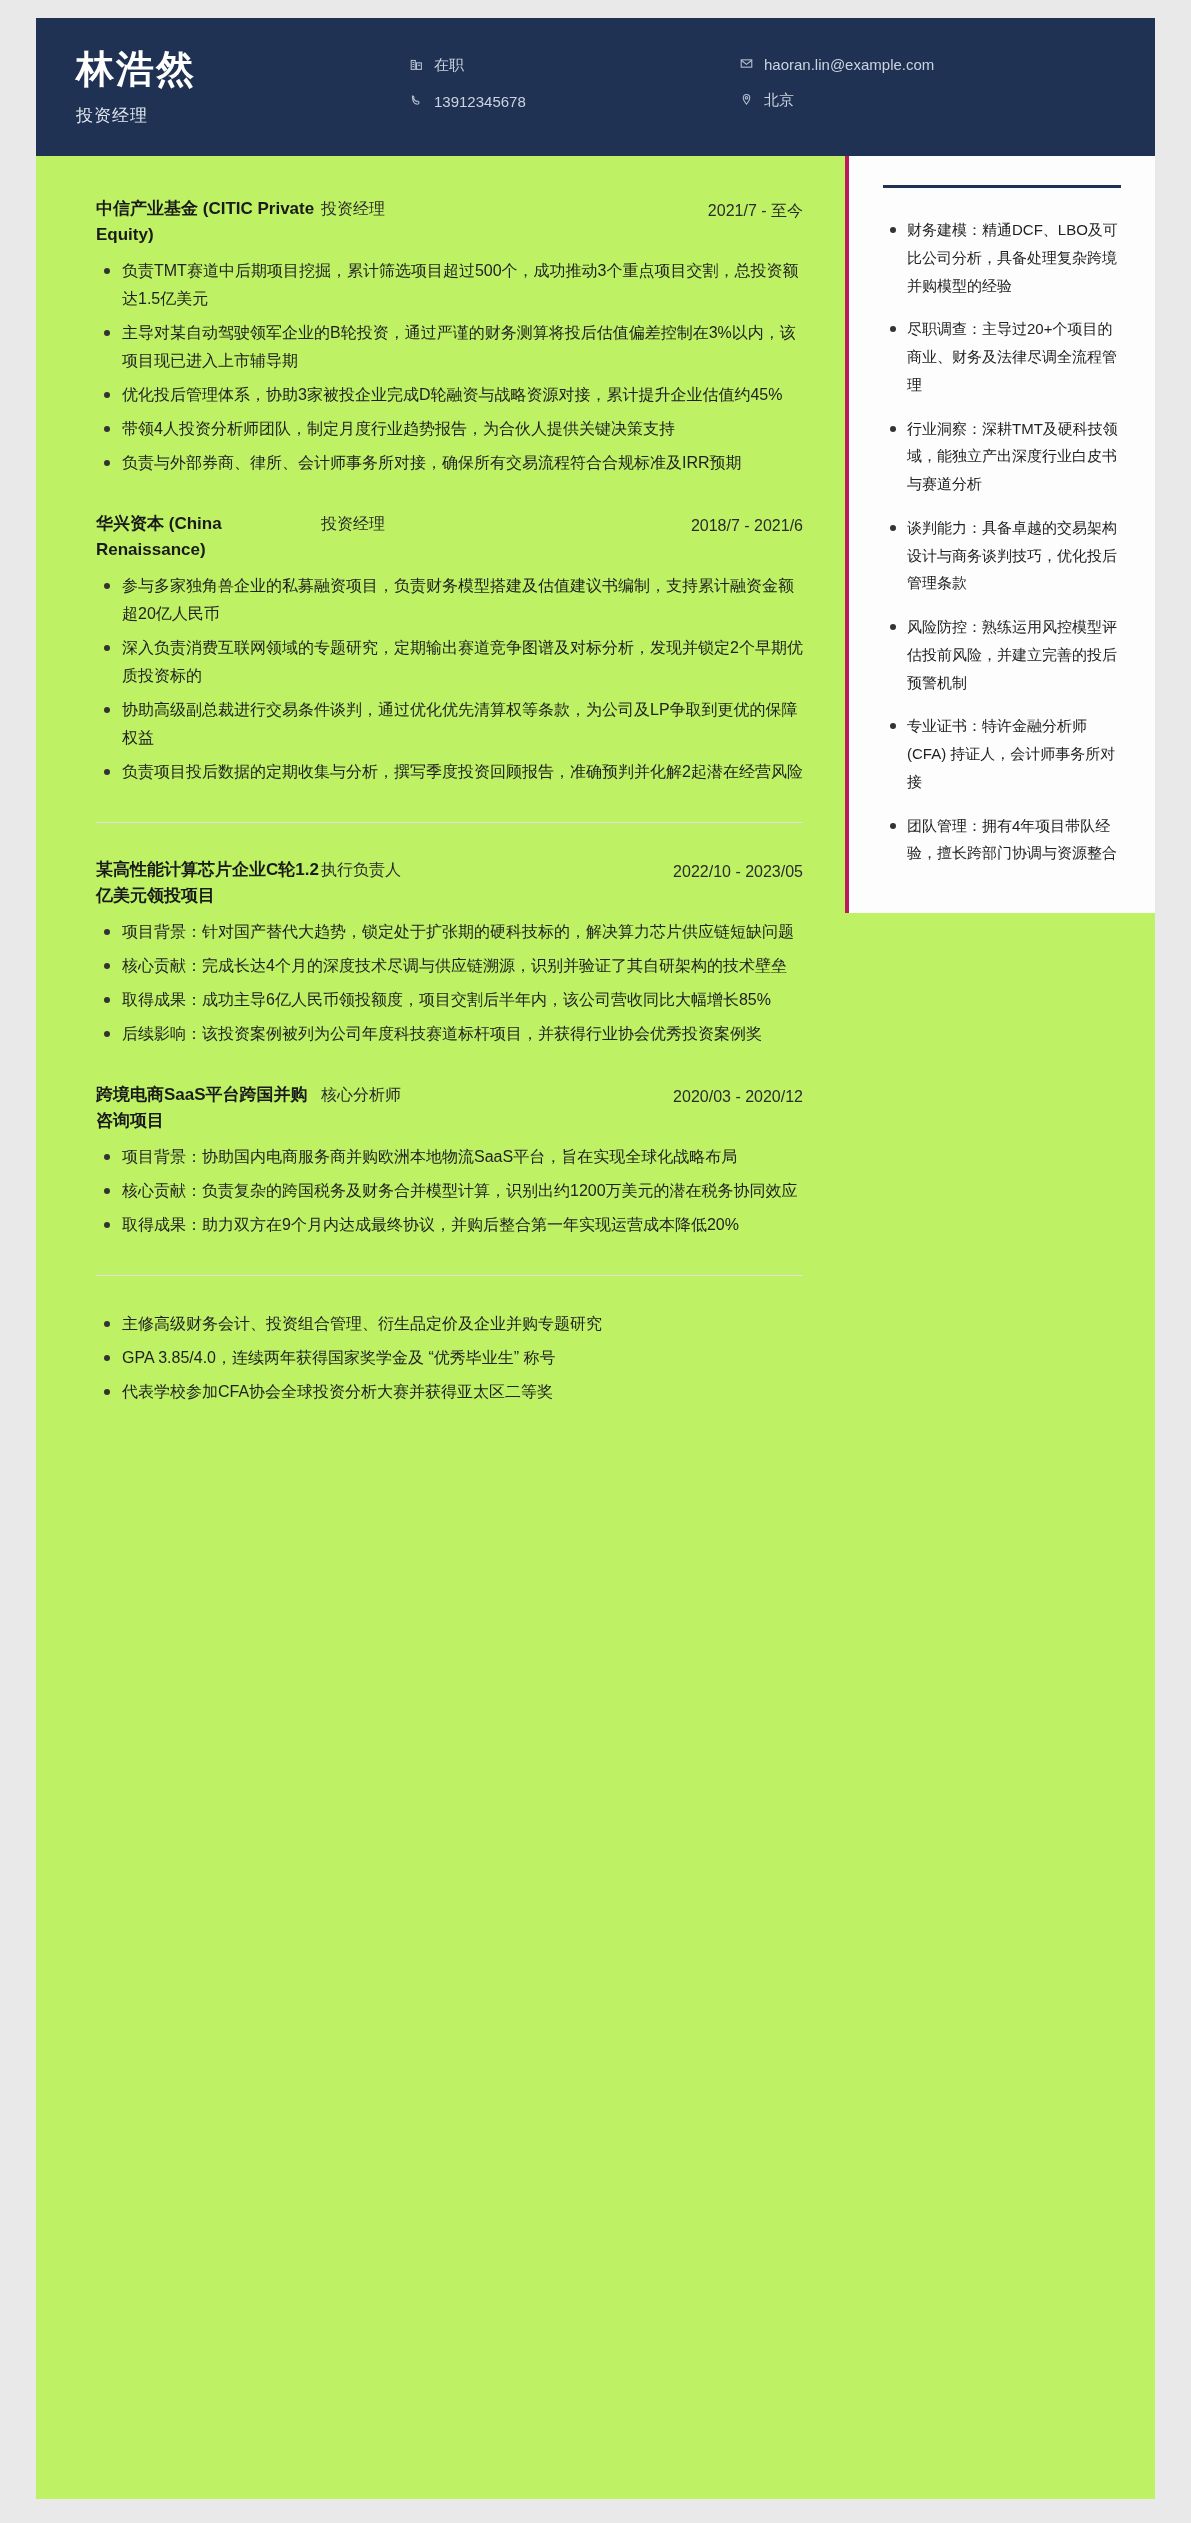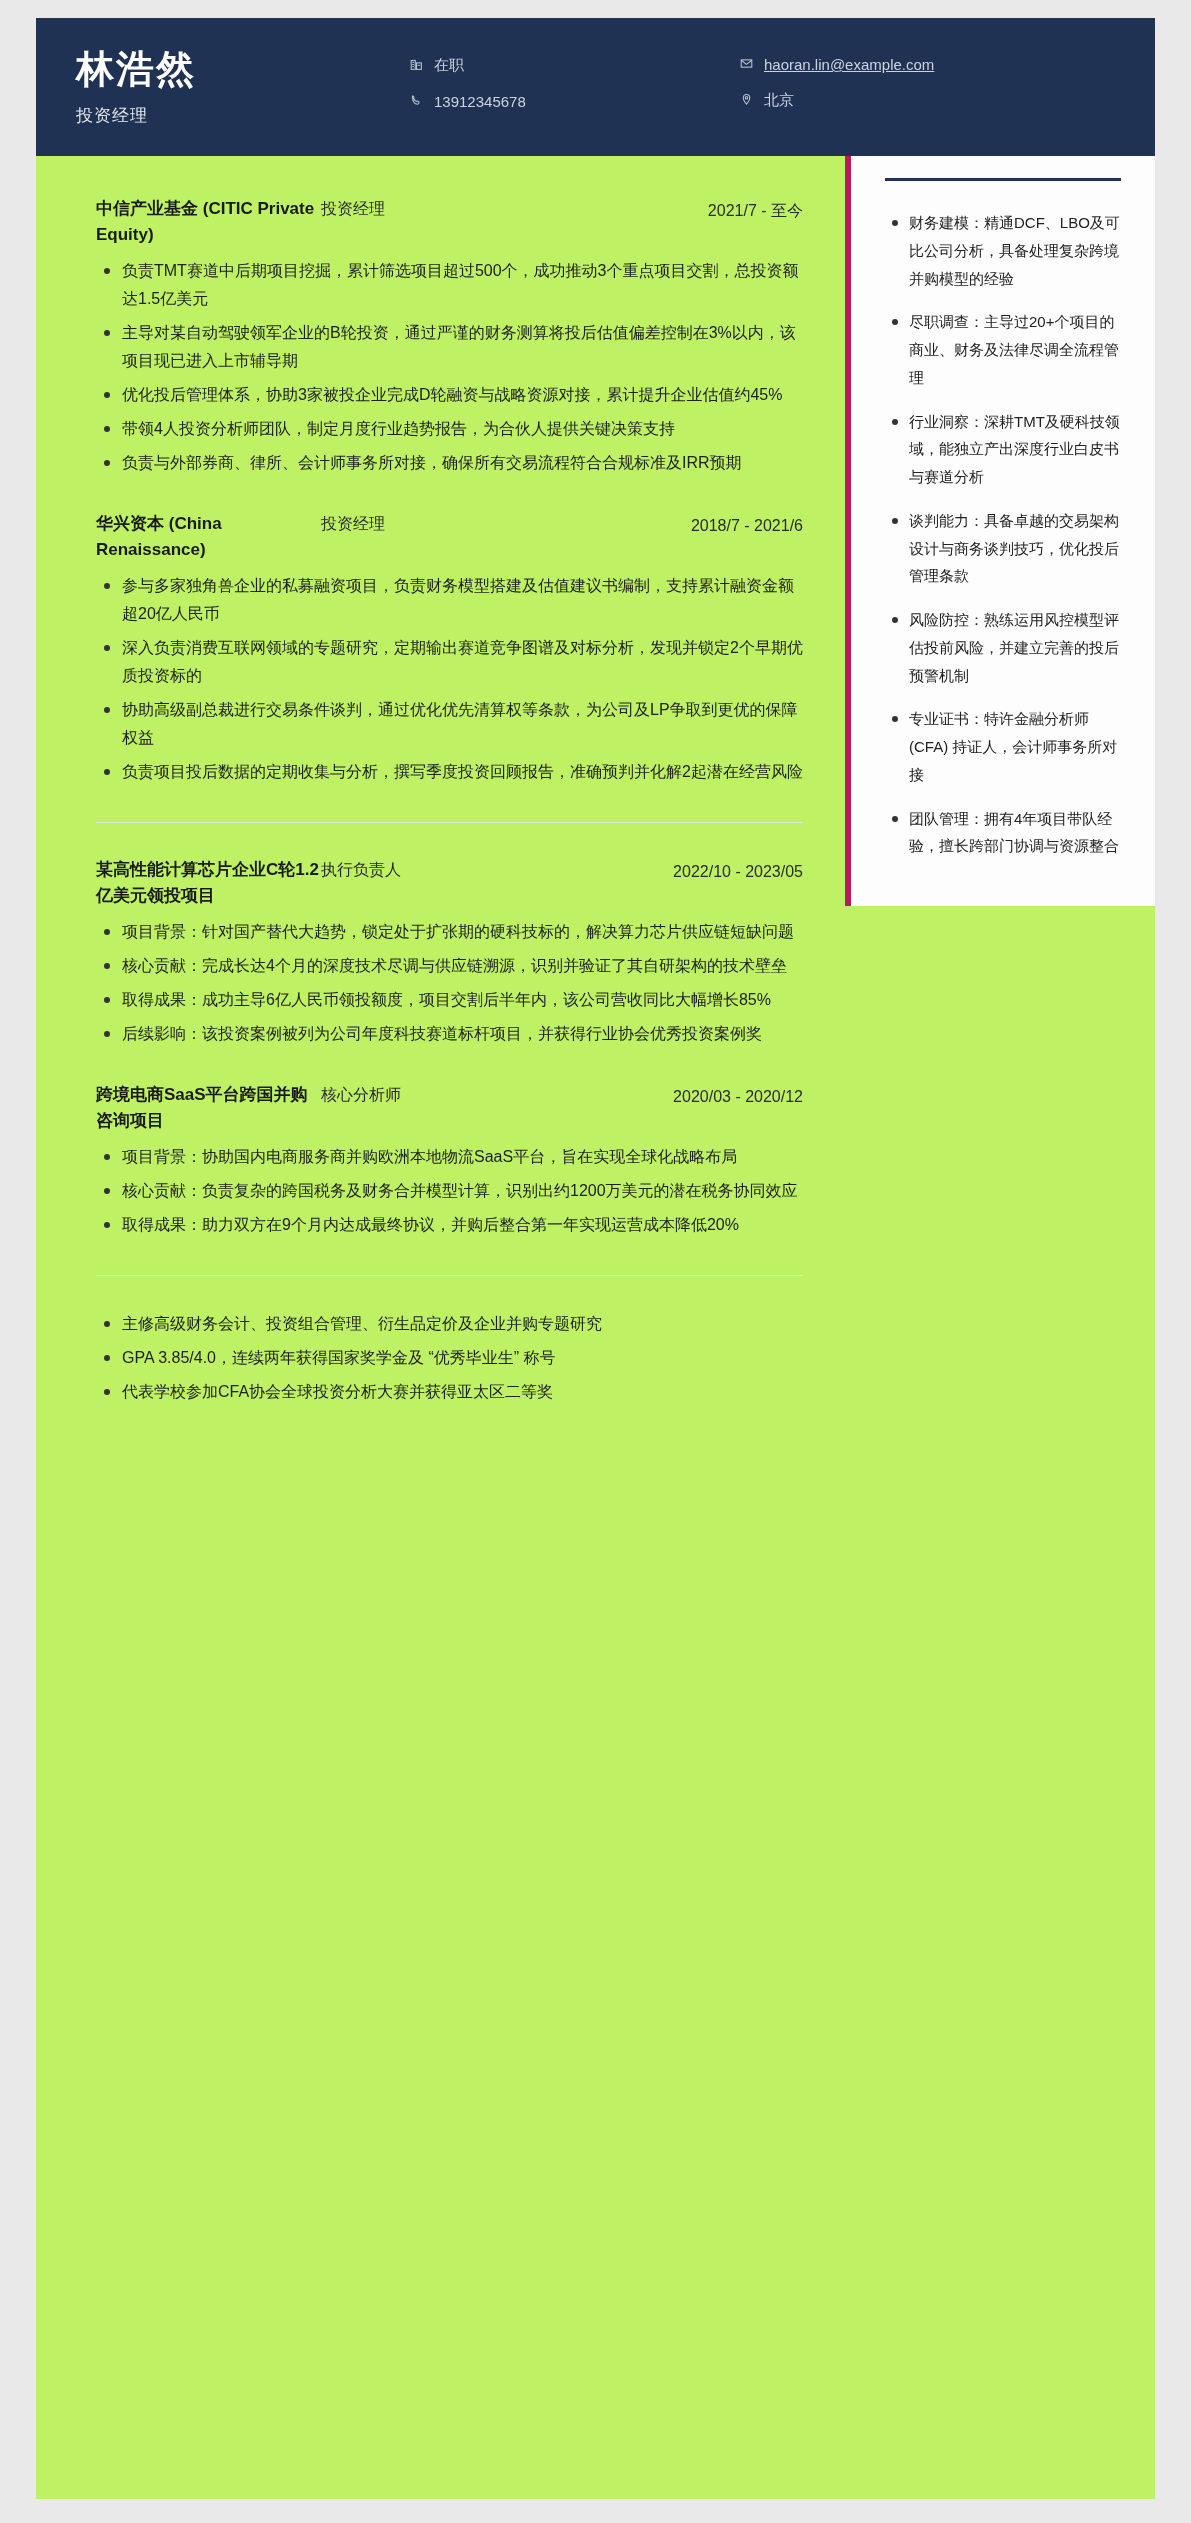--- a/index.html
+++ b/index.html
@@ -61,37 +61,37 @@
     width: 20px;
     margin-right: 8px;
     text-align: center;
     color: #b9c3d4;
     font-size: 14px;
   }
   .contact-row a, .contact-row .val {
     color: #ccd3df;
     text-decoration: none;
   }
-  .contact-row.link .val { text-decoration: underline; }
+  .contact-row.link .val { }
 
   
   .body {
     display: flex;
     flex: 1 1 auto;
     align-items: flex-start;
   }
   .main {
     flex: 1 1 auto;
     padding: 40px 42px 30px 60px;
     min-width: 0;
   }
   .aside {
     flex: 0 0 310px;
-    border-left: 6px solid #be185d;
-    padding: 22px 34px 30px 34px;
+    border-left: 4px solid #be185d;
+    padding: 29px 34px 30px 34px;
     background: #fdfdfd;
   }
   .aside-rule {
     height: 3px;
     background: #1f3253;
     width: 100%;
     margin-bottom: 28px;
   }
 
   

